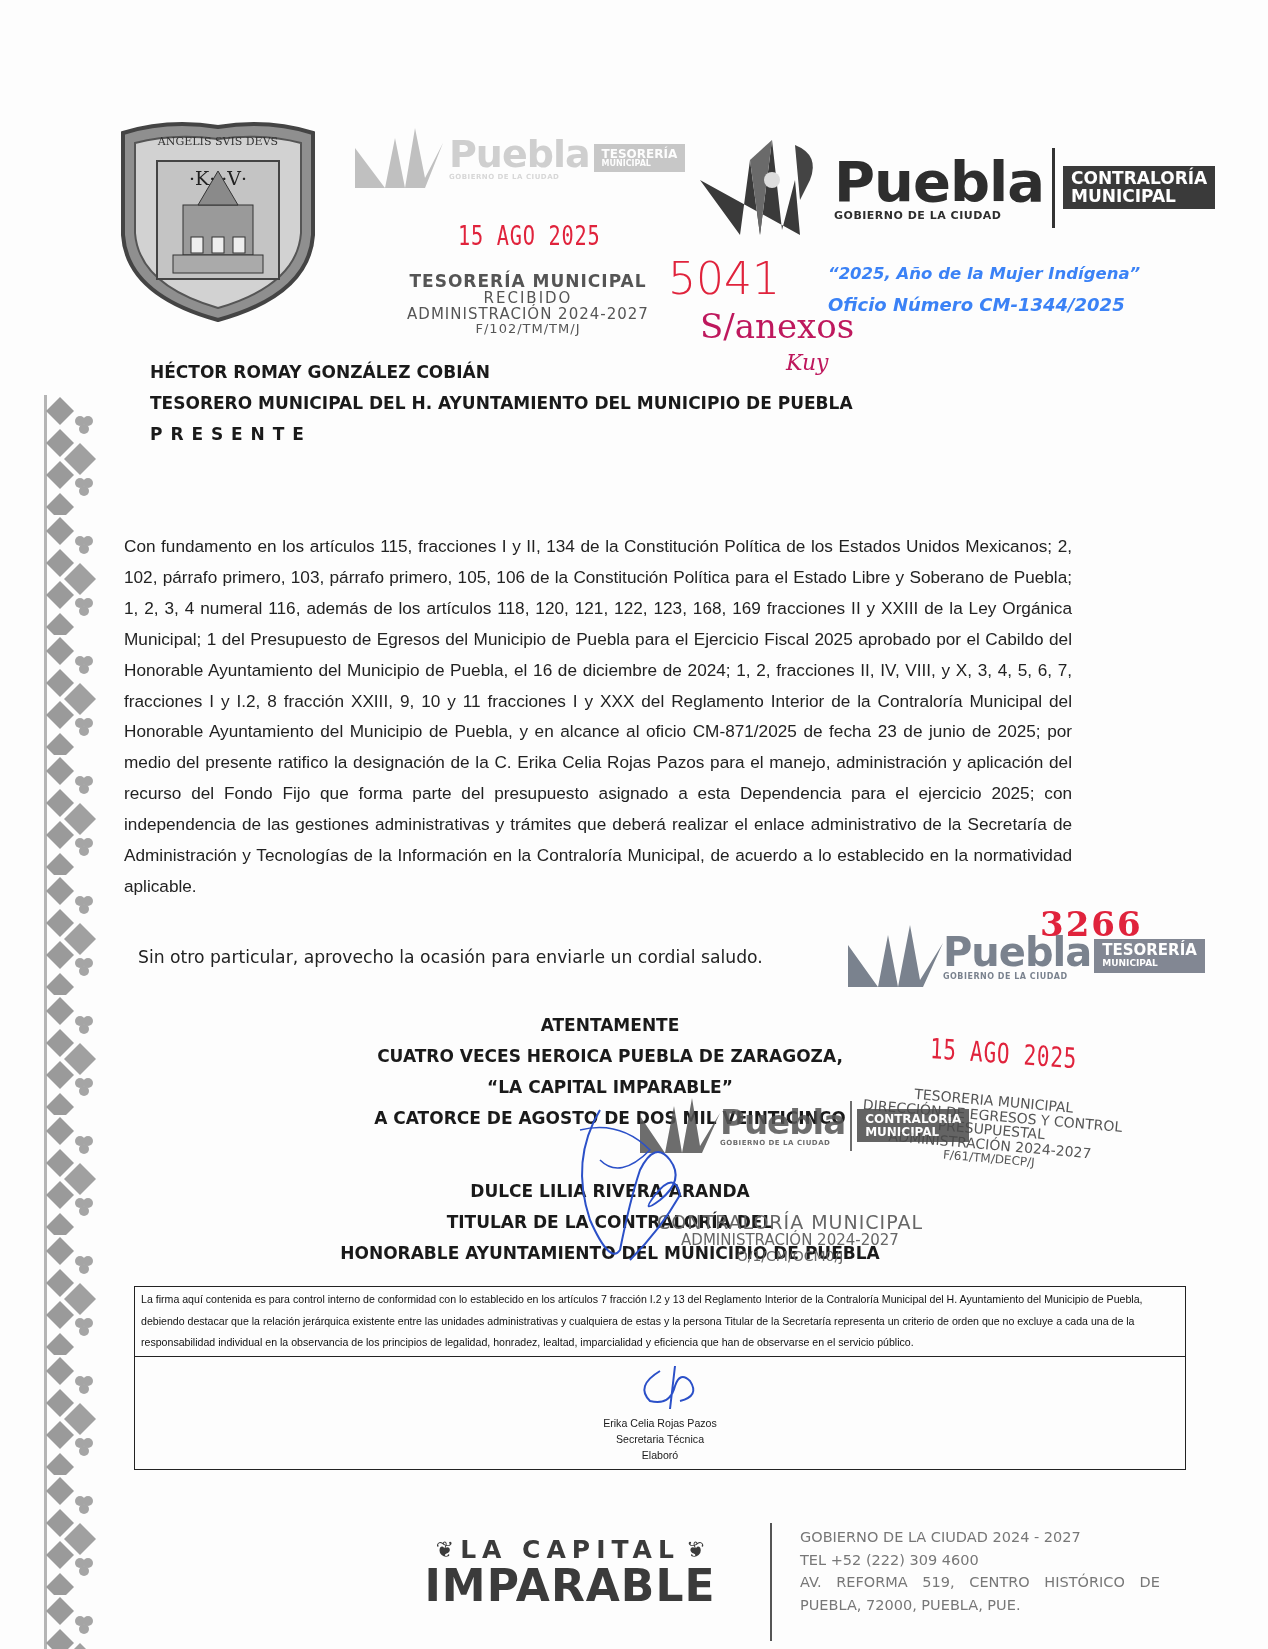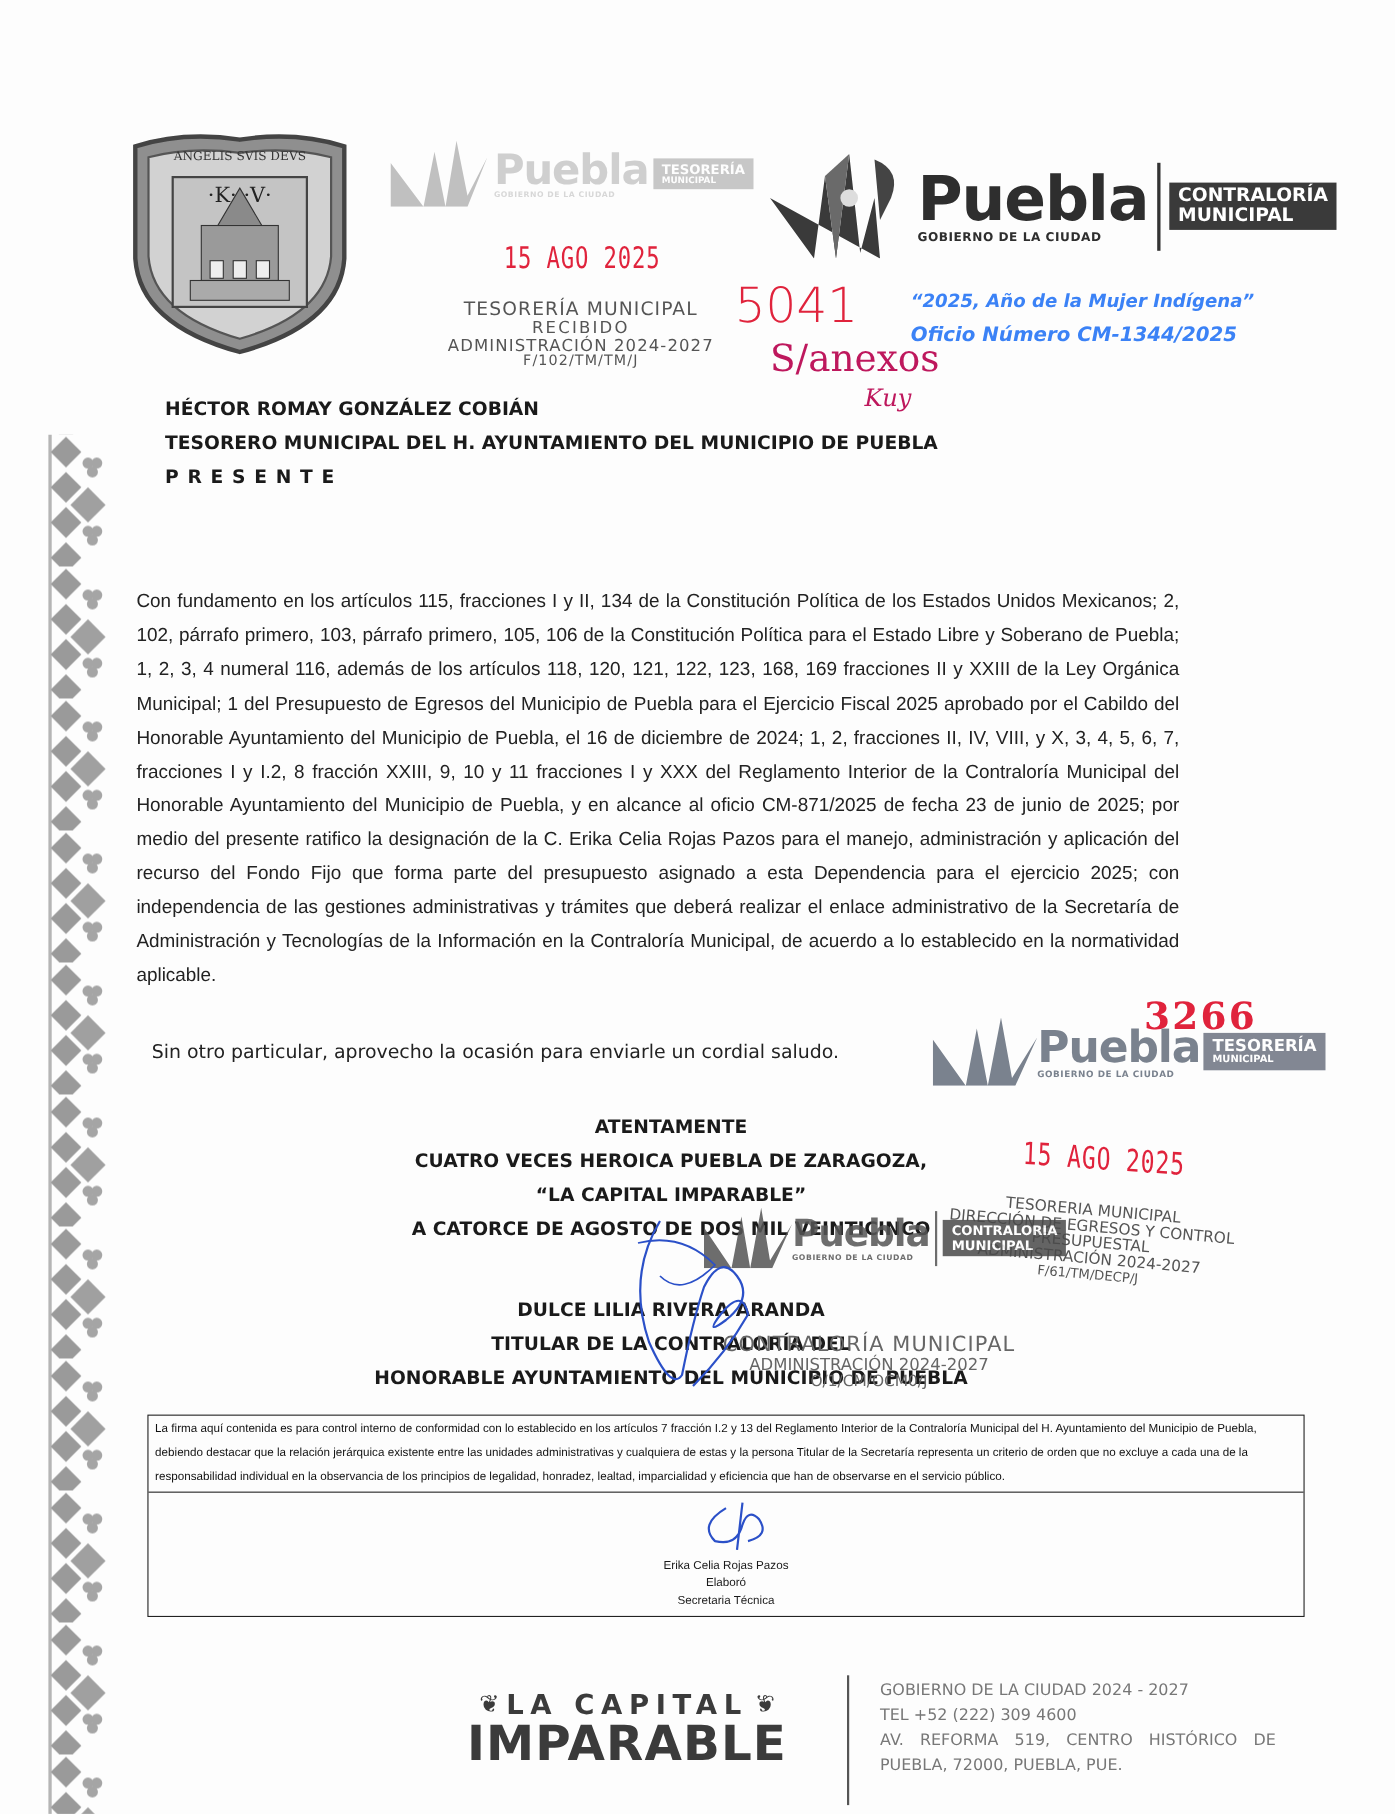--- a/index.html
+++ b/index.html
@@ -99,21 +99,21 @@
   </div>
   <div style="width:3px;height:80px;background:#333;margin:0 8px;"></div>
   <div class="dept-box" style="font-size:17px;">
     <div>CONTRALORÍA</div>
     <div>MUNICIPAL</div>
   </div>
 </div>
 
 <div class="abs stamp-red" style="left:458px;top:220px;font-size:27px;transform:scaleX(0.75);transform-origin:left;">15 AGO 2025</div>
 <div class="abs stamp-grey" style="left:388px;top:273px;width:280px;">
-  <div style="font-size:17px;letter-spacing:1px;">TESORERÍA MUNICIPAL</div>
+  <div style="font-size:17px;letter-spacing:1px;font-weight:bold;">TESORERÍA MUNICIPAL</div>
   <div style="font-size:15px;letter-spacing:2px;">RECIBIDO</div>
   <div style="font-size:15px;letter-spacing:1px;">ADMINISTRACIÓN 2024-2027</div>
   <div style="font-size:13px;letter-spacing:1px;">F/102/TM/TM/J</div>
 </div>
 <div class="abs hand-red" style="left:668px;top:253px;font-size:44px;">5041</div>
 <div class="abs hand-blue" style="left:700px;top:306px;font-size:34px;font-style:normal;">S/anexos</div>
 <div class="abs hand-blue" style="left:786px;top:350px;font-size:22px;">Kuy</div>
 
 <div class="abs motto" style="left:828px;top:258px;">“2025, Año de la Mujer Indígena”</div>
 <div class="abs motto" style="left:828px;top:289px;font-size:18px;">Oficio Número CM-1344/2025</div>
@@ -187,22 +187,22 @@
 </svg>
 
 <div class="abs note-box">
   <div class="note-text">La firma aquí contenida es para control interno de conformidad con lo establecido en los artículos 7 fracción I.2 y 13 del Reglamento Interior de la Contraloría Municipal del H. Ayuntamiento del Municipio de Puebla, debiendo destacar que la relación jerárquica existente entre las unidades administrativas y cualquiera de estas y la persona Titular de la Secretaría representa un criterio de orden que no excluye a cada una de la responsabilidad individual en la observancia de los principios de legalidad, honradez, lealtad, imparcialidad y eficiencia que han de observarse en el servicio público.</div>
   <div class="note-sig">
     <svg style="position:absolute;left:495px;top:4px;" width="80" height="50" viewBox="0 0 80 50">
       <path d="M30,10 Q5,25 20,40 Q40,45 45,25 Q50,10 60,20 Q70,35 50,40 M45,5 L40,48" fill="none" stroke="#2b50c8" stroke-width="2"></path>
     </svg>
     <div style="position:absolute;left:0;right:0;top:58px;">
       <div>Erika Celia Rojas Pazos</div>
+      <div>Secretaria Técnica</div>
       <div>Elaboró</div>
-      <div>Secretaria Técnica</div>
     </div>
   </div>
 </div>
 
 <div class="abs footer-logo">
   <div style="display:flex;align-items:center;justify-content:center;gap:6px;">
     <span style="font-size:22px;">❦</span>
     <span style="font-size:25px;font-weight:bold;letter-spacing:6px;">LA CAPITAL</span>
     <span style="font-size:22px;transform:scaleX(-1);display:inline-block;">❦</span>
   </div>

